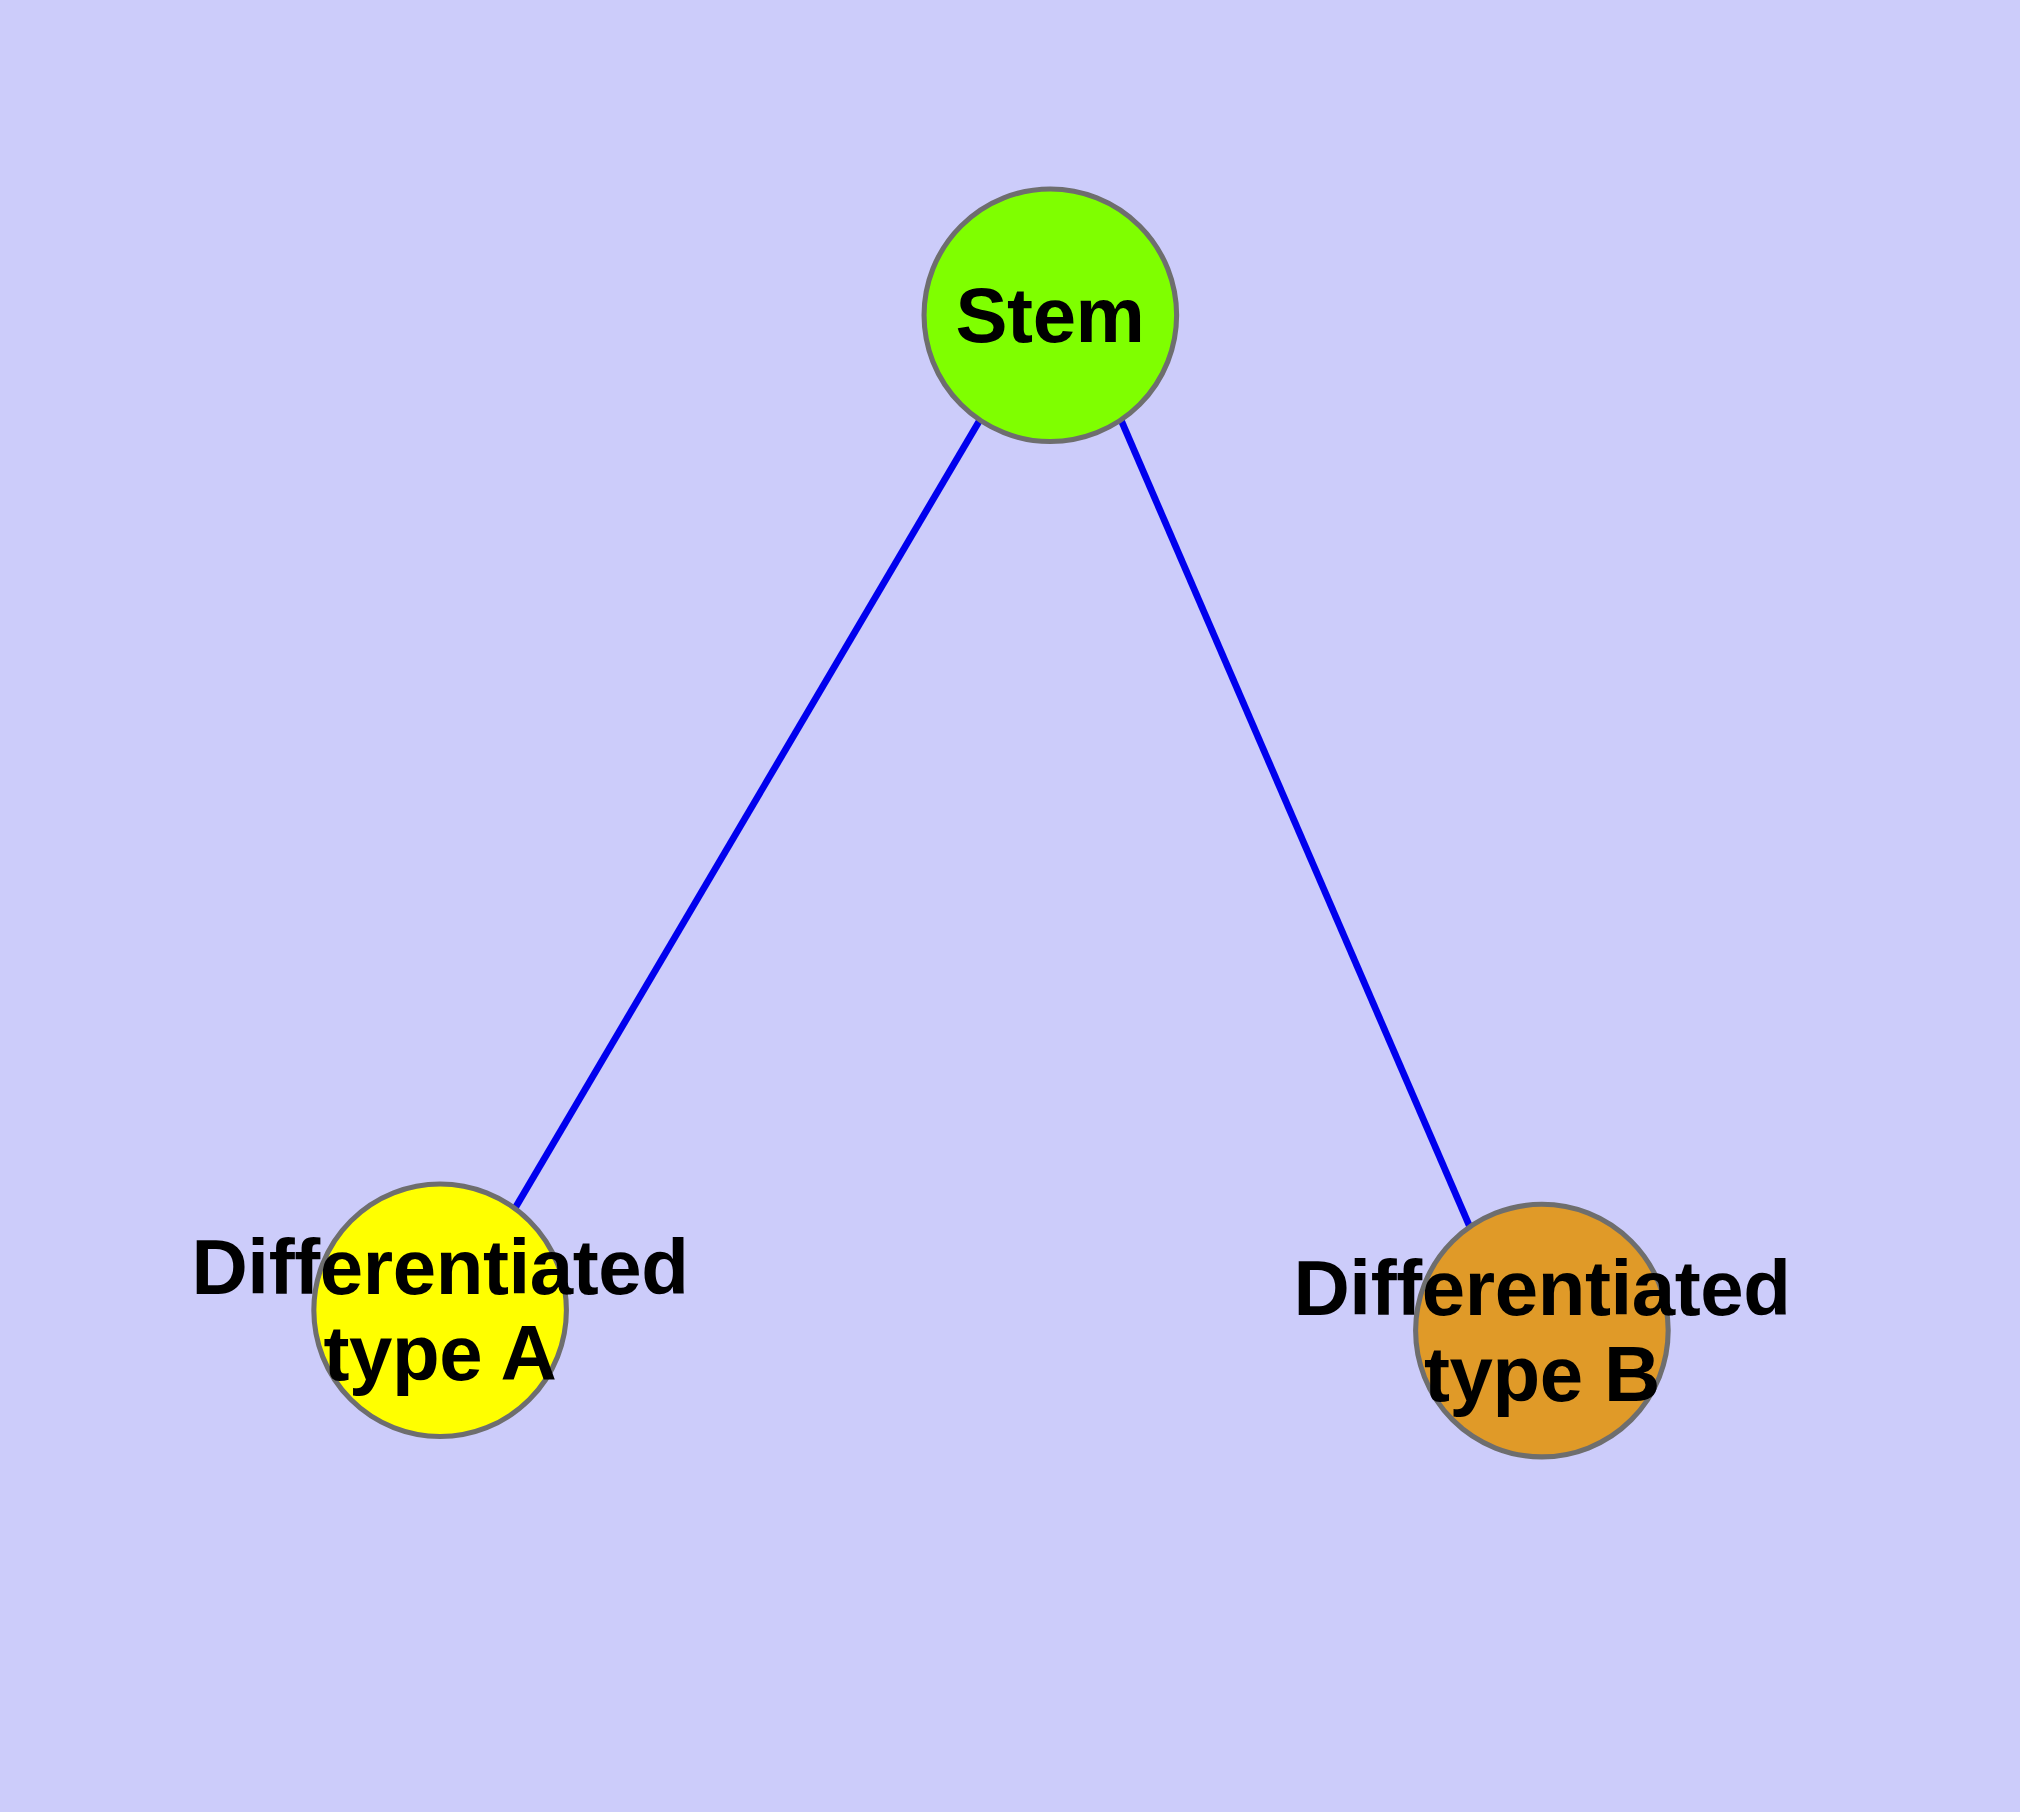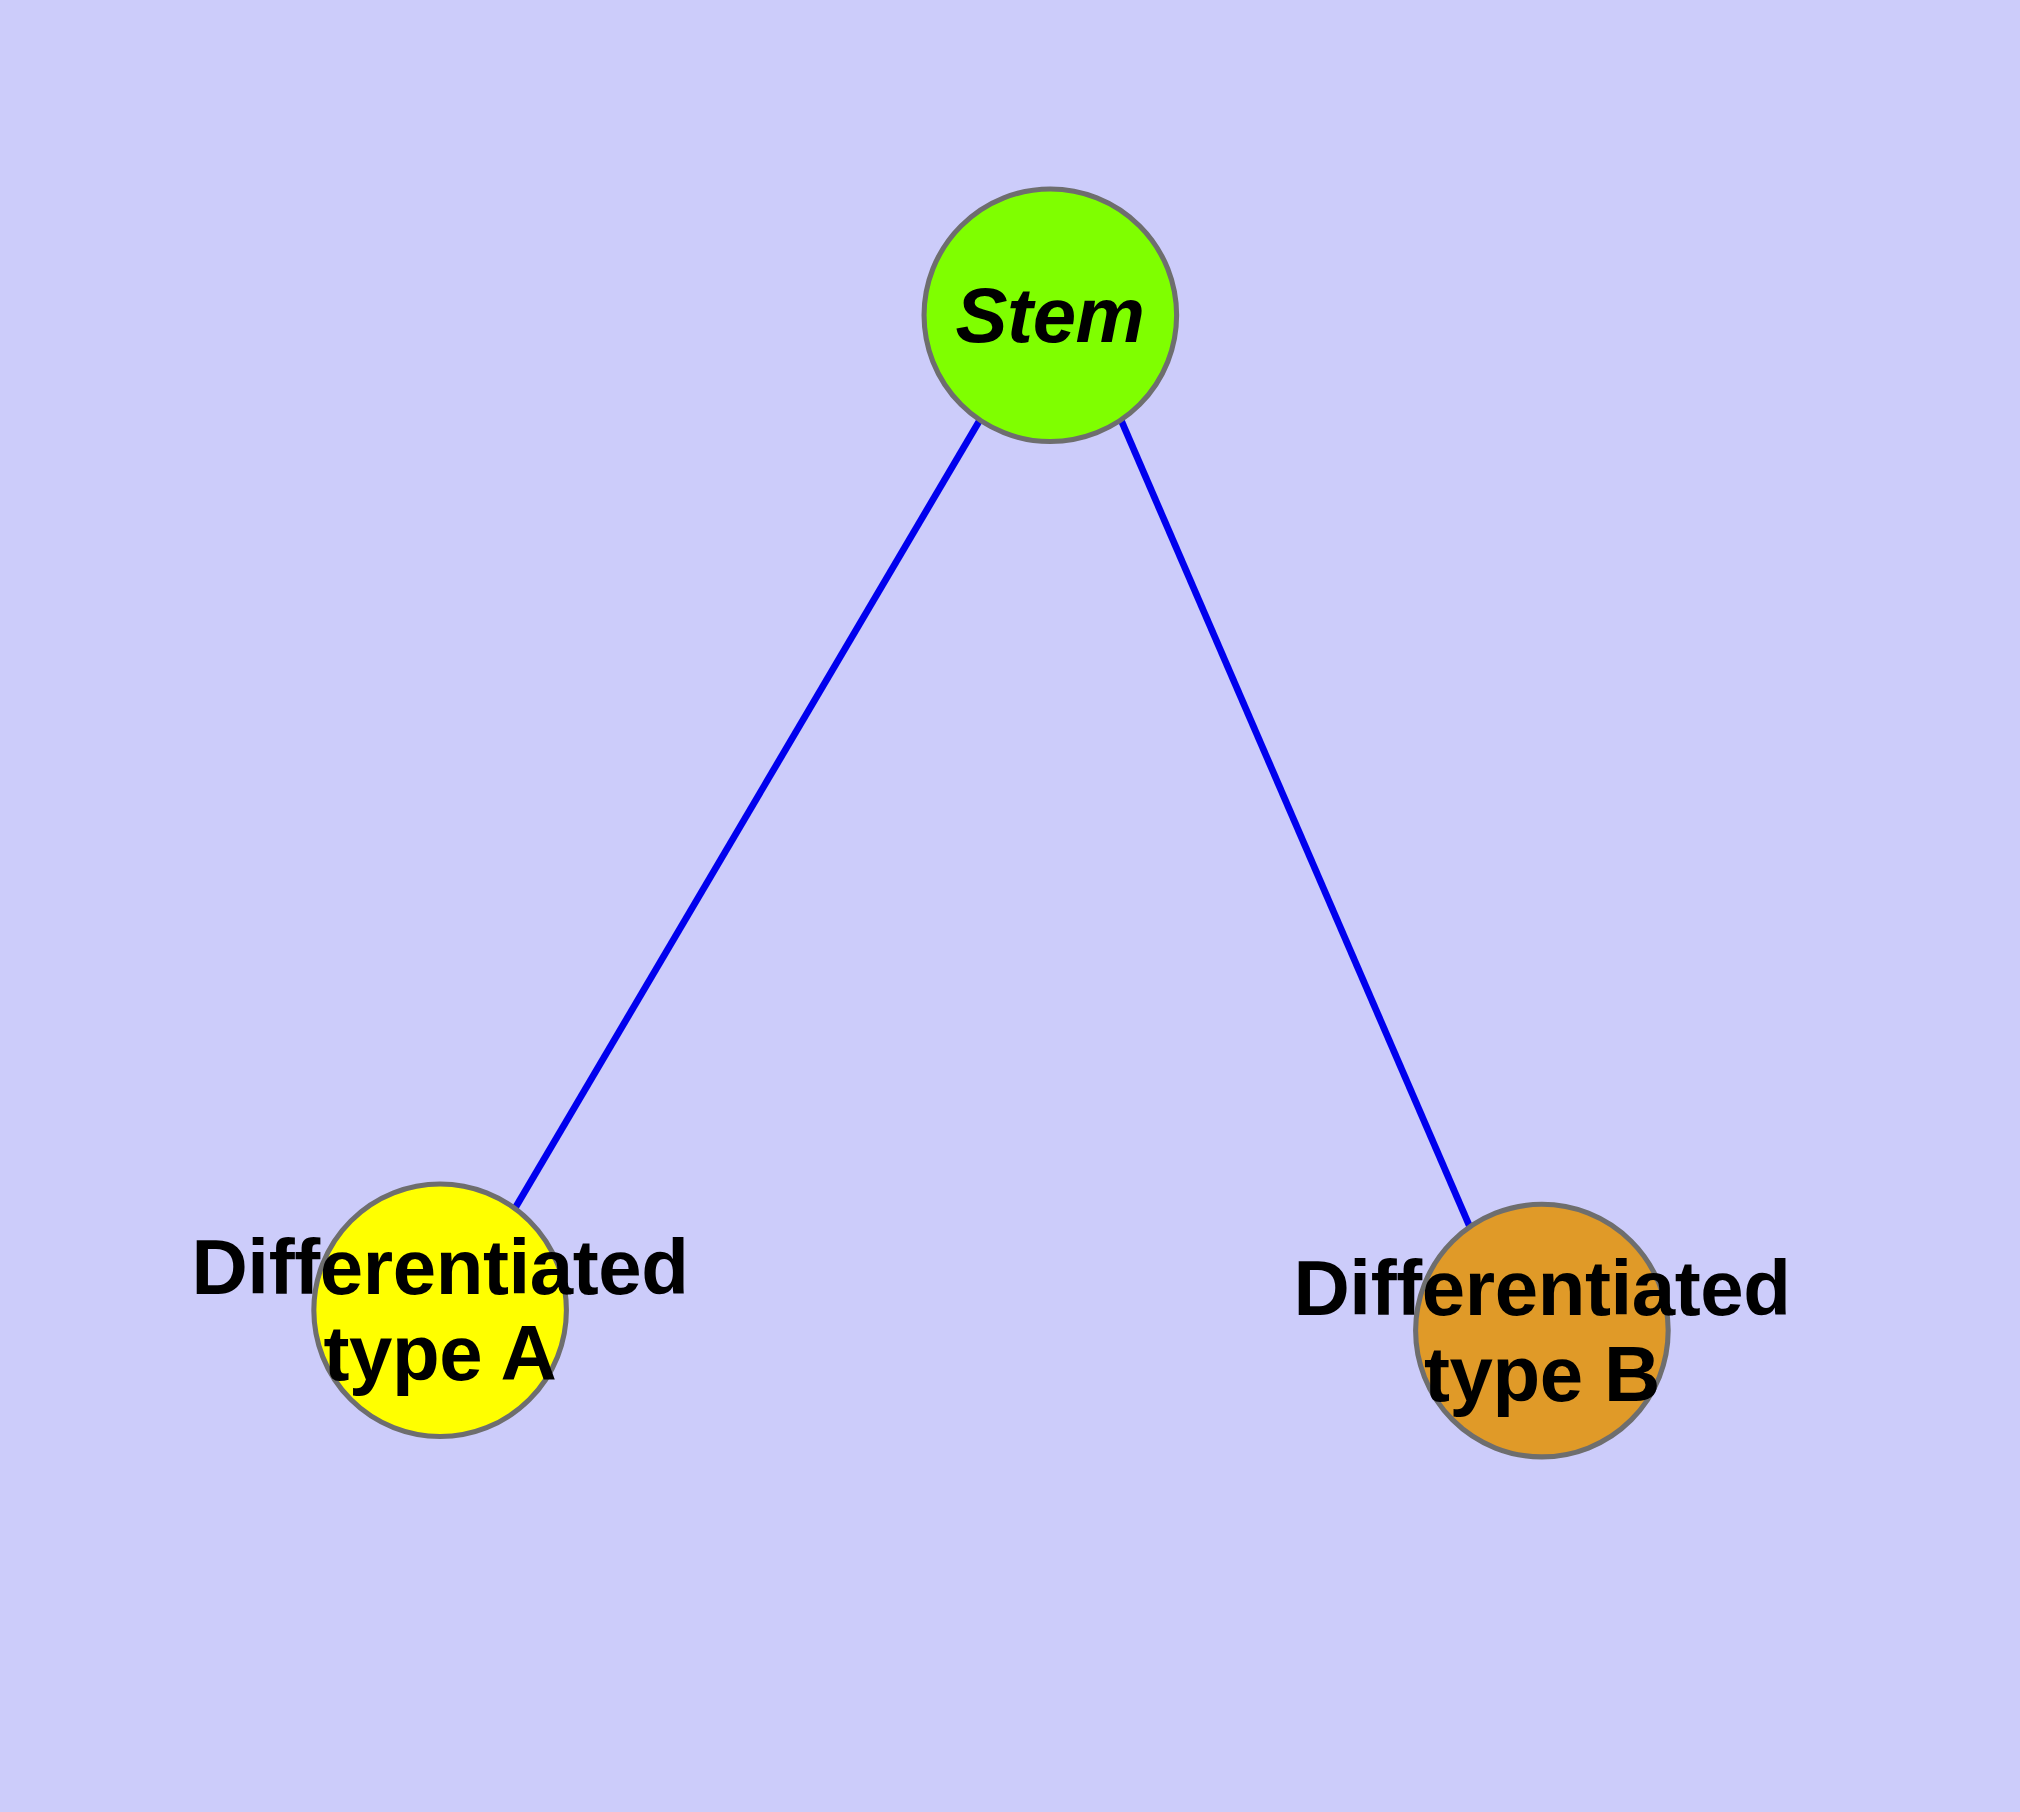--- a/index.html
+++ b/index.html
@@ -51,20 +51,20 @@
       <line class="graph-edge" x1="1155" y1="497" x2="606" y2="1428" stroke="#0000ee" stroke-width="8" stroke-linecap="butt"></line>
       <line class="graph-edge" x1="1323" y1="497" x2="1735" y2="1450" stroke="#0000ee" stroke-width="8" stroke-linecap="butt"></line>
     </g>
     <g>
       <circle class="graph-node" cx="1239" cy="372" r="149" fill="#7fff00" stroke="#6e6e6e" stroke-width="6"></circle>
       <circle class="graph-node" cx="519" cy="1546" r="149" fill="#ffff00" stroke="#6e6e6e" stroke-width="6"></circle>
       <circle class="graph-node" cx="1819" cy="1570" r="149" fill="#e09a28" stroke="#6e6e6e" stroke-width="6"></circle>
     </g>
   </svg>
 
-  <div class="node-label" style="left: 1050px; top: 315px; color: rgb(0, 0, 0); font-size: 78px; font-style: italic;">Stem</div>
+  <div class="node-label" style="left: 1050px; top: 315px; color: rgb(0, 0, 0); font-size: 78px;">Stem</div>
   <div class="node-label" style="left: 440px; top: 1310px; color: rgb(0, 0, 0); font-size: 78px;">Differentiated
 type A</div>
   <div class="node-label" style="left: 1542px; top: 1331px; color: rgb(0, 0, 0); font-size: 78px;">Differentiated
 type B</div>
 
 </div>
 
 
 </body></html>

